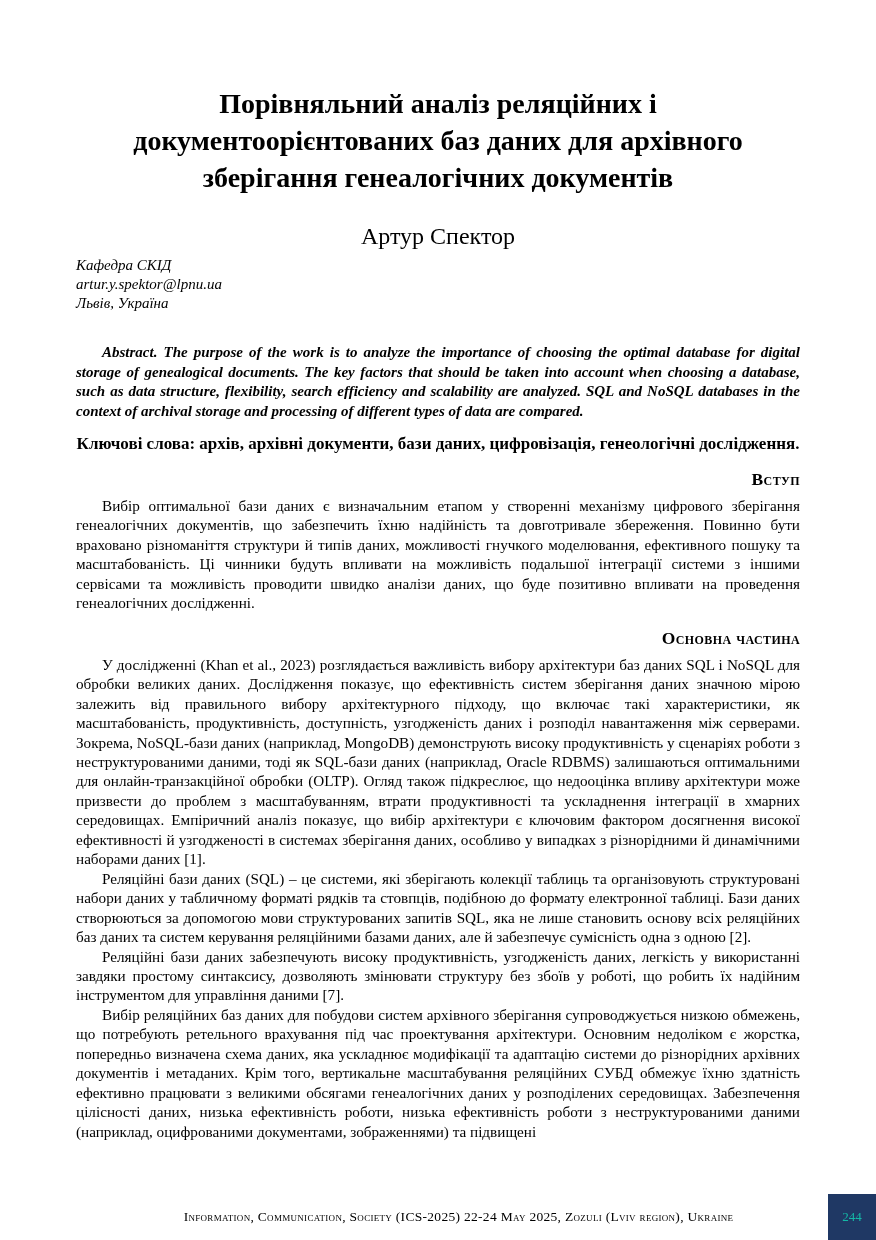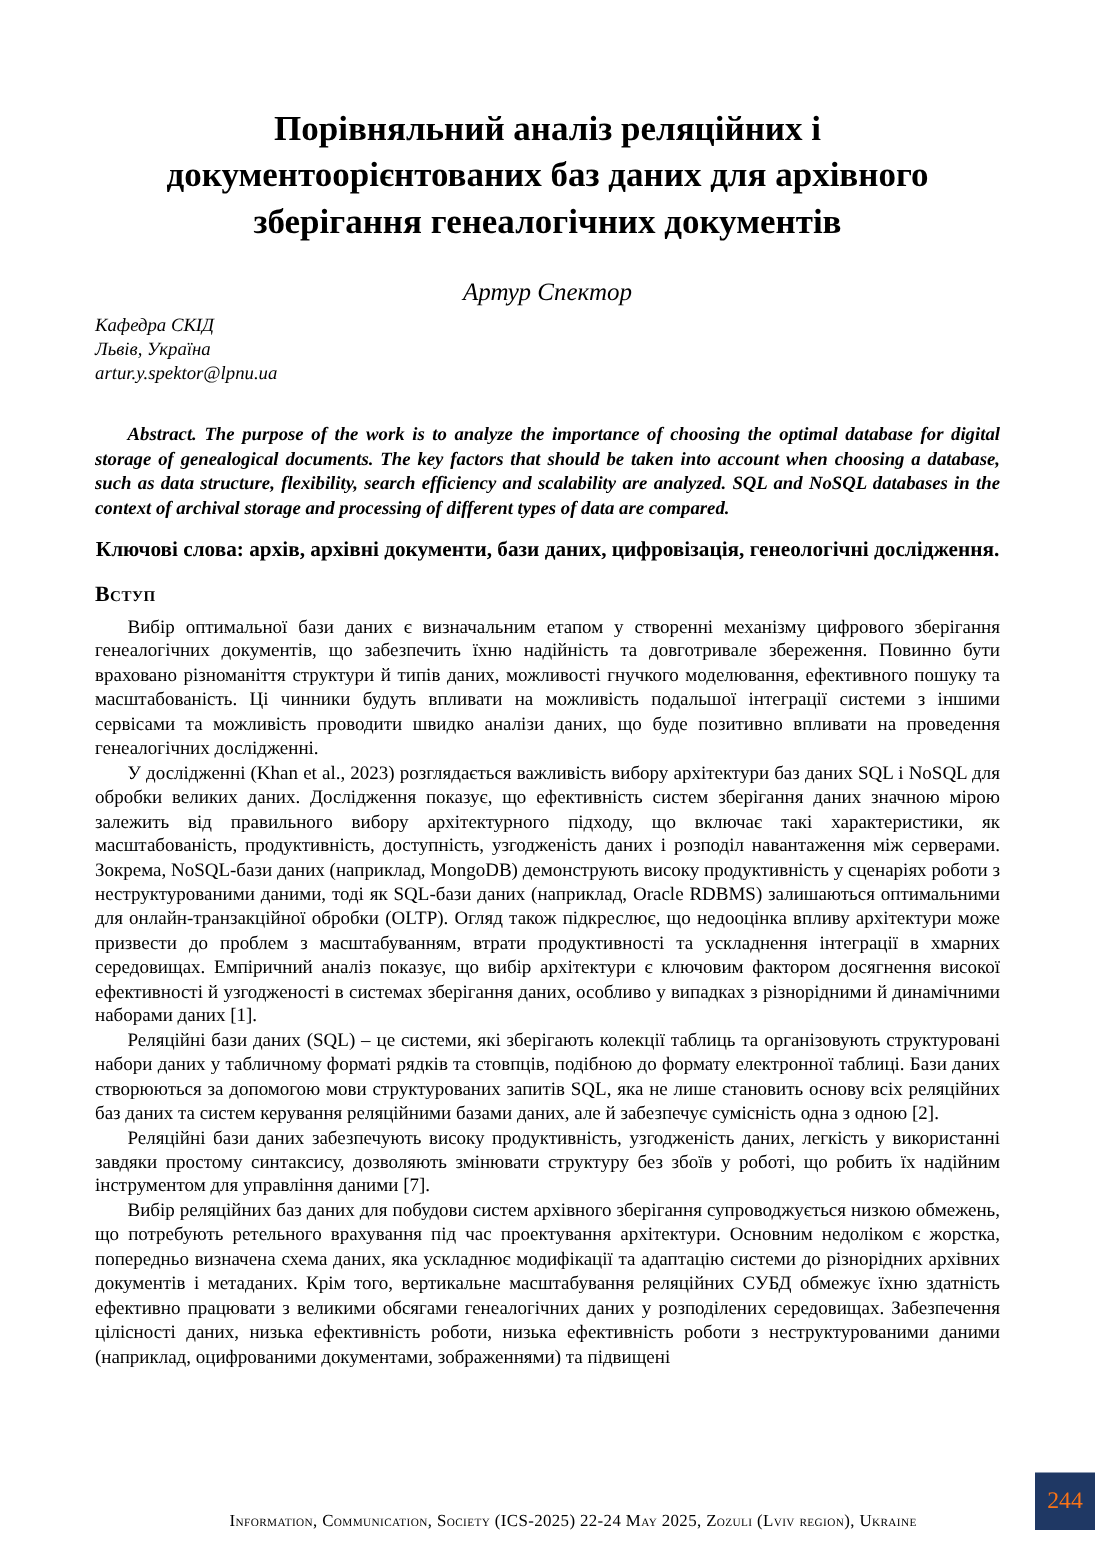--- a/index.html
+++ b/index.html
@@ -23,24 +23,23 @@
 
   .title {
     font-size: 28px;
     font-weight: bold;
     text-align: center;
     line-height: 1.32;
     margin-bottom: 26px;
   }
 
   .author {
-    font-size: 20px;
+    font-size: 24px;
     text-align: center;
     margin-bottom: 6px;
-    font-style: italic;
   }
 
   .aff {
     font-size: 15px;
     font-style: italic;
     text-align: left;
     line-height: 1.27;
   }
 
   .abstract {
@@ -58,21 +57,21 @@
     font-size: 17px;
     font-weight: bold;
     text-align: center;
   }
 
   .section-heading {
     margin-top: 15px;
     margin-bottom: 6px;
     font-size: 17.5px;
     font-weight: bold;
-    text-align: left;
+    text-align: right;
     font-variant: small-caps;
     letter-spacing: 0.4px;
   }
 
   .body-para {
     font-size: 15.2px;
     text-align: justify;
     text-indent: 26px;
     line-height: 1.28;
   }
@@ -86,54 +85,55 @@
     font-size: 13.5px;
     font-variant: small-caps;
     letter-spacing: 0.3px;
     color: #000000;
     padding-left: 41px;
   }
 
   .pagenum {
     position: absolute;
     right: 0;
-    bottom: 16px;
+    bottom: 0;
     width: 48px;
     height: 46px;
     background: #1f3864;
-    color: #f97316;
+    color: #14b8a6;
     display: flex;
     align-items: center;
     justify-content: center;
-    font-size: 19px;
+    font-size: 13px;
     font-family: "Liberation Serif", serif;
   }
 </style>
 </head>
 <body>
 
 <div class="page">
   <div class="content">
 
     <h1 class="title">Порівняльний аналіз реляційних і документоорієнтованих баз даних для архівного зберігання генеалогічних документів</h1>
 
     <div class="author">Артур Спектор</div>
 
     <div class="aff">Кафедра СКІД</div>
+    <div class="aff">artur.y.spektor@lpnu.ua</div>
     <div class="aff">Львів, Україна</div>
-    <div class="aff">artur.y.spektor@lpnu.ua</div>
 
     <p class="abstract">Abstract. The purpose of the work is to analyze the importance of choosing the optimal database for digital storage of genealogical documents. The key factors that should be taken into account when choosing a database, such as data structure, flexibility, search efficiency and scalability are analyzed. SQL and NoSQL databases in the context of archival storage and processing of different types of data are compared.</p>
 
     <p class="keywords">Ключові слова: архів, архівні документи, бази даних, цифровізація, генеологічні дослідження.</p>
 
     <h2 class="section-heading">Вступ</h2>
 
     <p class="body-para">Вибір оптимальної бази даних є визначальним етапом у створенні механізму цифрового зберігання генеалогічних документів, що забезпечить їхню надійність та довготривале збереження. Повинно бути враховано різноманіття структури й типів даних, можливості гнучкого моделювання, ефективного пошуку та масштабованість. Ці чинники будуть впливати на можливість подальшої інтеграції системи з іншими сервісами та можливість проводити швидко аналізи даних, що буде позитивно впливати на проведення генеалогічних дослідженні.</p>
 
+    <h2 class="section-heading">Основна частина</h2>
 
     <p class="body-para">У дослідженні (Khan et al., 2023) розглядається важливість вибору архітектури баз даних SQL і NoSQL для обробки великих даних. Дослідження показує, що ефективність систем зберігання даних значною мірою залежить від правильного вибору архітектурного підходу, що включає такі характеристики, як масштабованість, продуктивність, доступність, узгодженість даних і розподіл навантаження між серверами. Зокрема, NoSQL-бази даних (наприклад, MongoDB) демонструють високу продуктивність у сценаріях роботи з неструктурованими даними, тоді як SQL-бази даних (наприклад, Oracle RDBMS) залишаються оптимальними для онлайн-транзакційної обробки (OLTP). Огляд також підкреслює, що недооцінка впливу архітектури може призвести до проблем з масштабуванням, втрати продуктивності та ускладнення інтеграції в хмарних середовищах. Емпіричний аналіз показує, що вибір архітектури є ключовим фактором досягнення високої ефективності й узгодженості в системах зберігання даних, особливо у випадках з різнорідними й динамічними наборами даних [1].</p>
 
     <p class="body-para">Реляційні бази даних (SQL) – це системи, які зберігають колекції таблиць та організовують структуровані набори даних у табличному форматі рядків та стовпців, подібною до формату електронної таблиці. Бази даних створюються за допомогою мови структурованих запитів SQL, яка не лише становить основу всіх реляційних баз даних та систем керування реляційними базами даних, але й забезпечує сумісність одна з одною [2].</p>
 
     <p class="body-para">Реляційні бази даних забезпечують високу продуктивність, узгодженість даних, легкість у використанні завдяки простому синтаксису, дозволяють змінювати структуру без збоїв у роботі, що робить їх надійним інструментом для управління даними [7].</p>
 
     <p class="body-para">Вибір реляційних баз даних для побудови систем архівного зберігання супроводжується низкою обмежень, що потребують ретельного врахування під час проектування архітектури. Основним недоліком є жорстка, попередньо визначена схема даних, яка ускладнює модифікації та адаптацію системи до різнорідних архівних документів і метаданих. Крім того, вертикальне масштабування реляційних СУБД обмежує їхню здатність ефективно працювати з великими обсягами генеалогічних даних у розподілених середовищах. Забезпечення цілісності даних, низька ефективність роботи, низька ефективність роботи з неструктурованими даними (наприклад, оцифрованими документами, зображеннями) та підвищені</p>
 
   </div>

